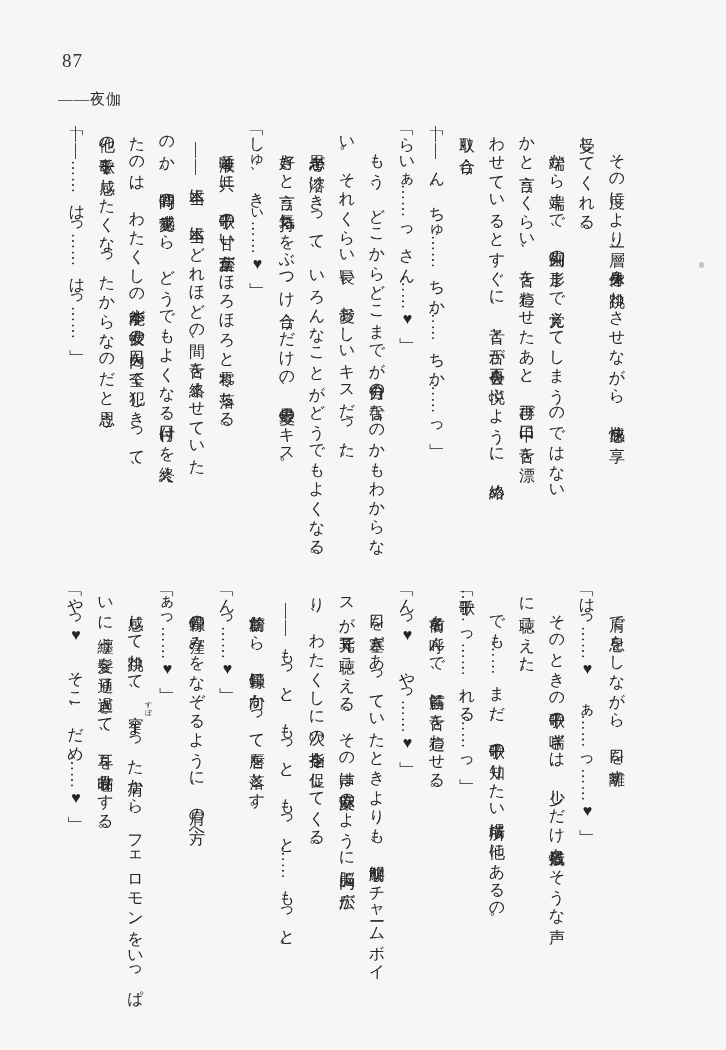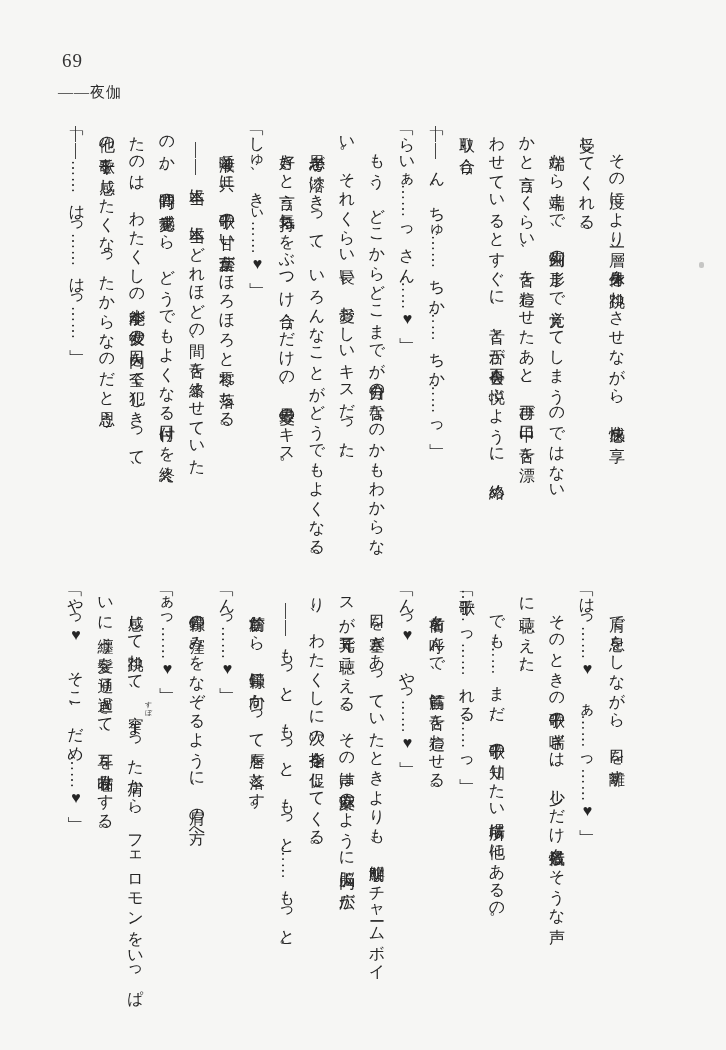--- a/index.html
+++ b/index.html
@@ -22,21 +22,21 @@
     left: 58px;
     top: 50px;
   }
   .page-number {
     font-size: 19px;
     letter-spacing: 1px;
     margin-left: 4px;
     color: #333;
   }
   .chapter-header {
-    margin-top: 11px;
+    margin-top: 18px;
     font-size: 15px;
     letter-spacing: 1px;
     color: #2c2c2c;
     white-space: nowrap;
   }
   .vblock {
     position: absolute;
     right: 94px;
     width: 570px;
     height: 452px;
@@ -71,21 +71,21 @@
     border-radius: 2px;
     filter: blur(0.5px);
   }
 </style>
 </head>
 <body>
 
 <div class="page">
 
   <div class="page-header">
-    <div class="page-number">69</div>
+    <div class="page-number">87</div>
     <div class="chapter-header">――夜伽</div>
   </div>
 
   <div class="vblock vblock-upper" id="block-upper">
       <p class="vline indent">その度により一層、身体を跳ねさせながら、快感を享</p>
       <p class="vline">受してくれる。</p>
       <p class="vline indent">端から端まで、歯列の形まで覚えてしまうのではない</p>
       <p class="vline">かと言うくらい、舌を這わせたあと、再び口中に舌を漂</p>
       <p class="vline">わせているとすぐに、舌と舌が再会を悦ぶように、絡め</p>
       <p class="vline">取り合う。</p>

